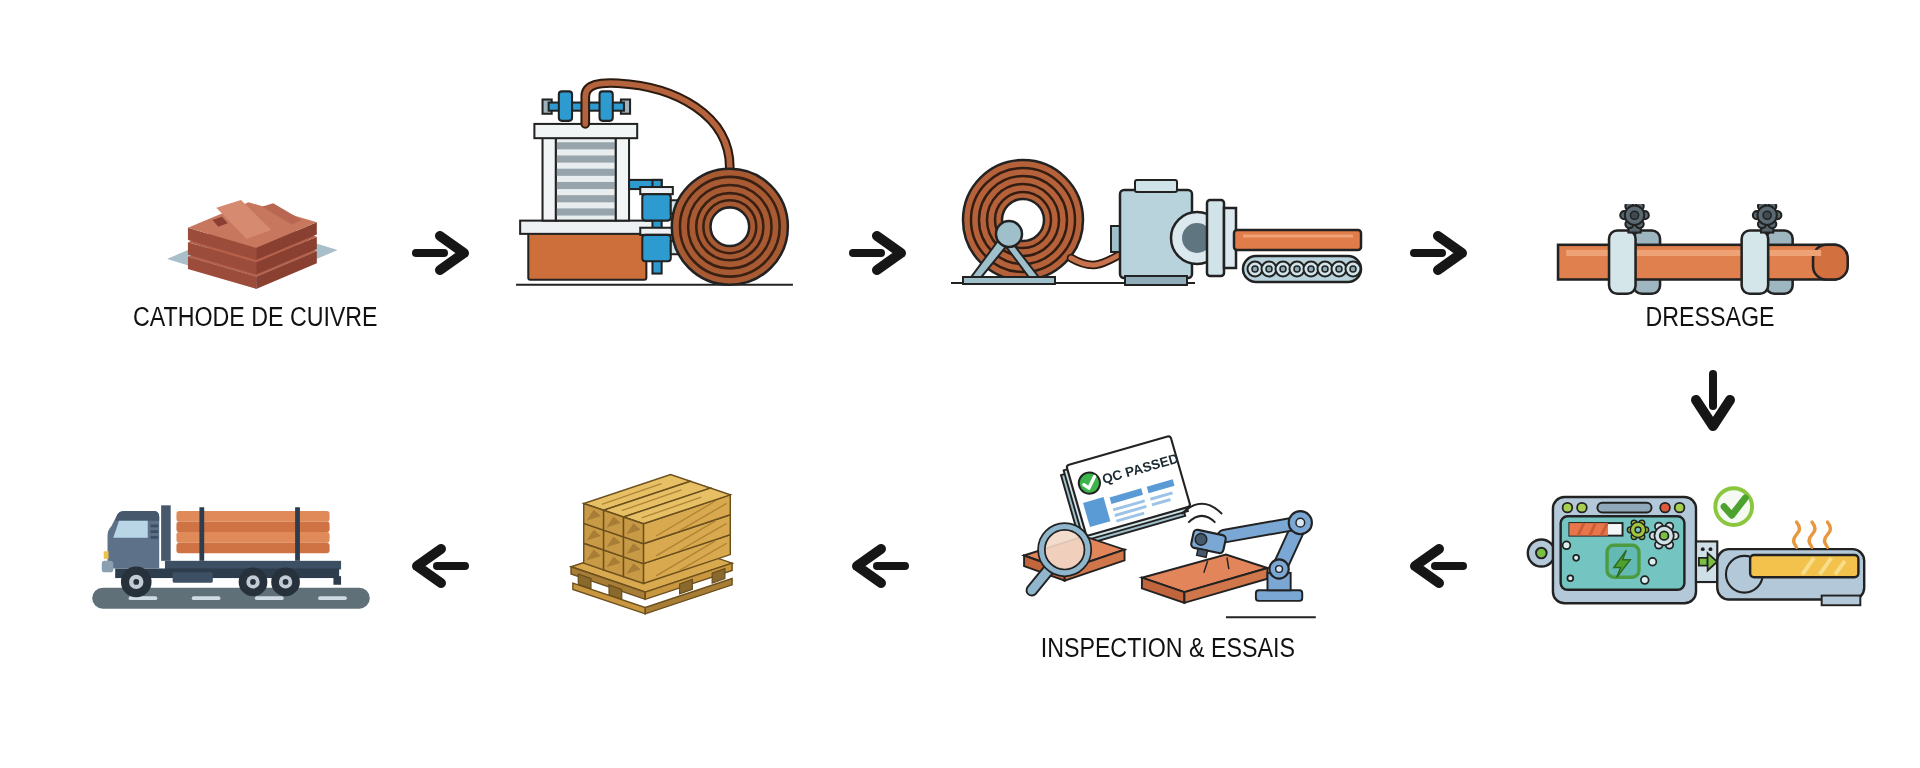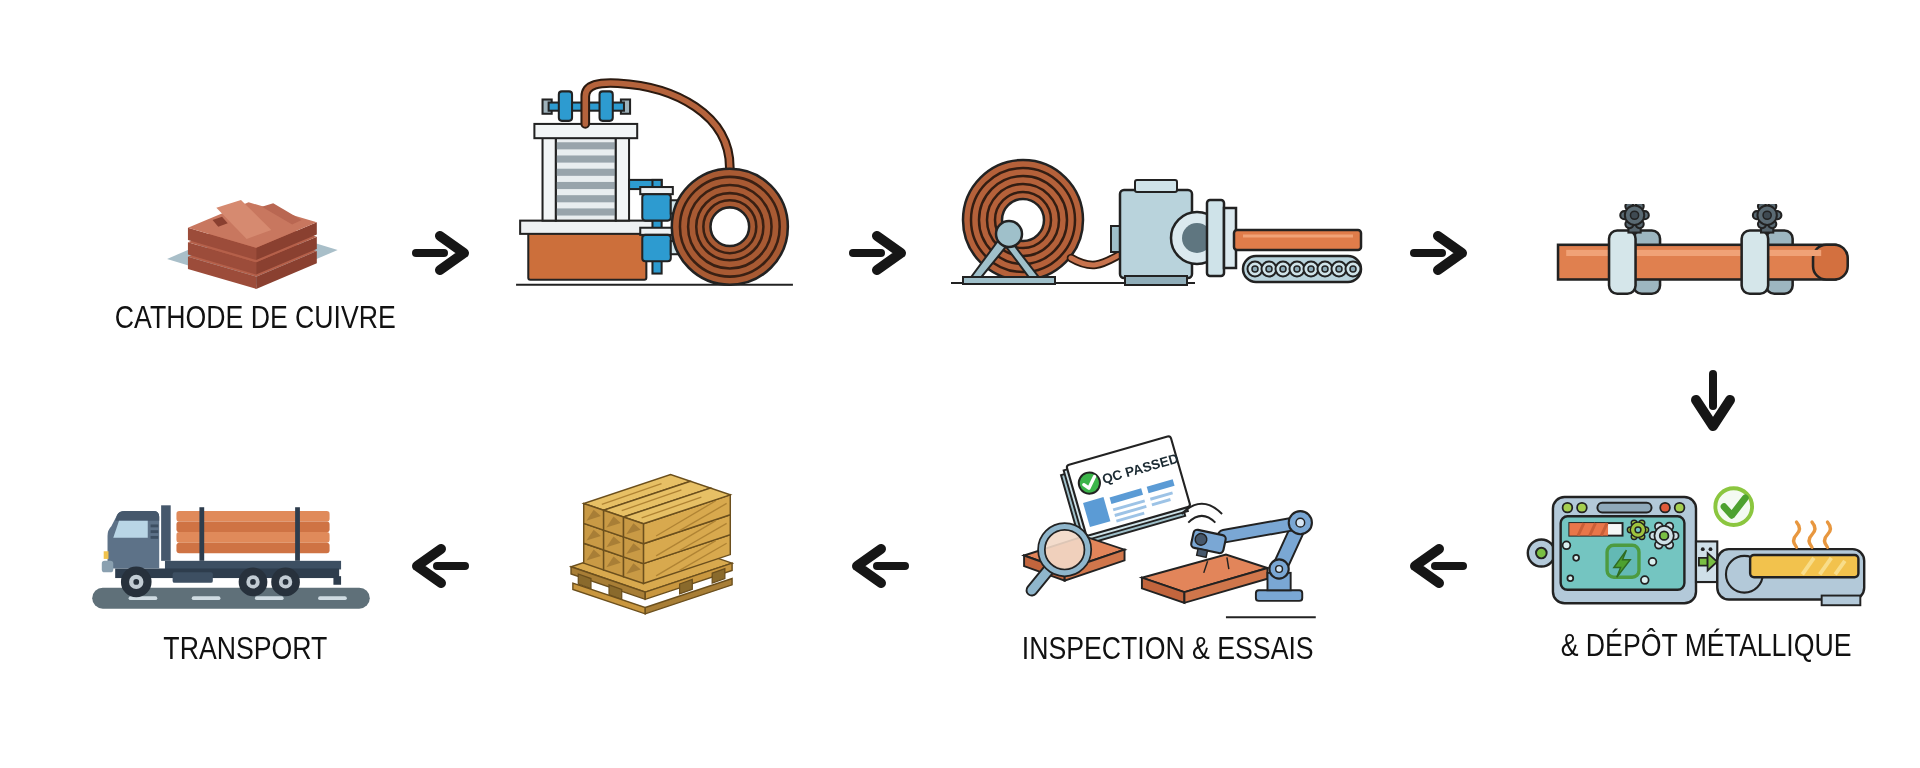--- a/index.html
+++ b/index.html
@@ -1,20 +1,20 @@
 <!DOCTYPE html>
 <html><head>
 <meta charset="utf-8">
 <style>
   html,body{margin:0;padding:0;background:#fff;}
   .canvas{position:relative;width:1920px;height:768px;background:#ffffff;overflow:hidden;
           font-family:"Liberation Sans",sans-serif;}
   .step,.arrow,.step-label{position:absolute;}
   .step svg,.arrow svg{display:block;}
-  .step-label{width:360px;text-align:center;color:#111;font-size:31px;line-height:29px;}
+  .step-label{width:360px;text-align:center;color:#111;font-size:27px;line-height:29px;}
   .lbl{display:inline-block;transform:scaleX(.86);white-space:nowrap;}
 </style>
 </head>
 <body>
 
 <div class="canvas">
 
   <figure class="step" style="left:150px;top:150px;margin:0">
     <svg width="218" height="150" viewBox="0 0 230 135" preserveAspectRatio="none">
       <polygon points="18,98 110,122 198,90 106,66" fill="#a9bfc9"></polygon>
@@ -181,20 +181,23 @@
             <circle cx="-5" cy="-8.7" r="4"></circle>
           <circle cx="-10" cy="0" r="4"></circle>
             <circle cx="-5" cy="8.7" r="4"></circle>
             <circle cx="5" cy="8.7" r="4"></circle>
           <circle cx="0" cy="0" r="9.5"></circle>
         </g>
         <circle cx="0" cy="0" r="4" fill="#3f4a52" stroke="#222" stroke-width="1.5"></circle>
       </g>
     </svg>
   </figure>
+  <div class="step-label" style="left:1530px;top:303px">
+    <span class="lbl">DRESSAGE</span>
+  </div>
 
   <div class="arrow" style="left:1688px;top:366px">
     <svg width="50" height="74" viewBox="0 0 50 74">
       <line x1="25" y1="8" x2="25" y2="40" stroke="#161616" stroke-width="8" stroke-linecap="round"></line>
       <polyline points="8,34 25,60 42,34" fill="none" stroke="#161616" stroke-width="10" stroke-linecap="round" stroke-linejoin="round"></polyline>
     </svg>
   </div>
 
   <figure class="step" style="left:1522px;top:462px;margin:0">
     <svg width="348" height="155" viewBox="0 0 360 160">
@@ -258,21 +261,20 @@
       <rect x="236" y="96" width="112" height="23" rx="4" fill="#f2c24d" stroke="#222" stroke-width="2.5"></rect>
       <line x1="290" y1="116" x2="302" y2="99" stroke="#f8dd8a" stroke-width="4"></line>
       <line x1="308" y1="116" x2="320" y2="99" stroke="#f8dd8a" stroke-width="4"></line>
       <line x1="324" y1="116" x2="334" y2="102" stroke="#f8dd8a" stroke-width="4"></line>
       <path d="M284,62 q6,7 0,13 q-6,6 0,13" fill="none" stroke="#e8973f" stroke-width="3.5" stroke-linecap="round"></path>
       <path d="M300,62 q6,7 0,13 q-6,6 0,13" fill="none" stroke="#e8973f" stroke-width="3.5" stroke-linecap="round"></path>
       <path d="M316,62 q6,7 0,13 q-6,6 0,13" fill="none" stroke="#e8973f" stroke-width="3.5" stroke-linecap="round"></path>
     </svg>
   </figure>
   <div class="step-label" style="left:1526px;top:631px">
-    <div><span class="lbl">&amp; DÉPÔT MÉTALLIQUE</span></div>
   </div>
 
   <div class="arrow" style="left:1405px;top:541px">
     <svg width="66" height="50" viewBox="0 0 66 50">
       <line x1="58" y1="25" x2="30" y2="25" stroke="#161616" stroke-width="8" stroke-linecap="round"></line>
       <polyline points="34,8 10,25 34,42" fill="none" stroke="#161616" stroke-width="10" stroke-linecap="round" stroke-linejoin="round"></polyline>
     </svg>
   </div>
 
   <figure class="step" style="left:1018px;top:428px;margin:0">
@@ -445,17 +447,14 @@
           <circle cx="46" cy="96" r="3" fill="#27313c"></circle>
         <circle cx="168" cy="96" r="15" fill="#27313c"></circle>
           <circle cx="168" cy="96" r="7" fill="#c2ccd4"></circle>
           <circle cx="168" cy="96" r="3" fill="#27313c"></circle>
         <circle cx="202" cy="96" r="15" fill="#27313c"></circle>
           <circle cx="202" cy="96" r="7" fill="#c2ccd4"></circle>
           <circle cx="202" cy="96" r="3" fill="#27313c"></circle>
       </g>
     </svg>
   </figure>
-  <div class="step-label" style="left:65px;top:634px">
-    <span class="lbl">TRANSPORT</span>
-  </div>
 
 </div>
 
 </body></html>

